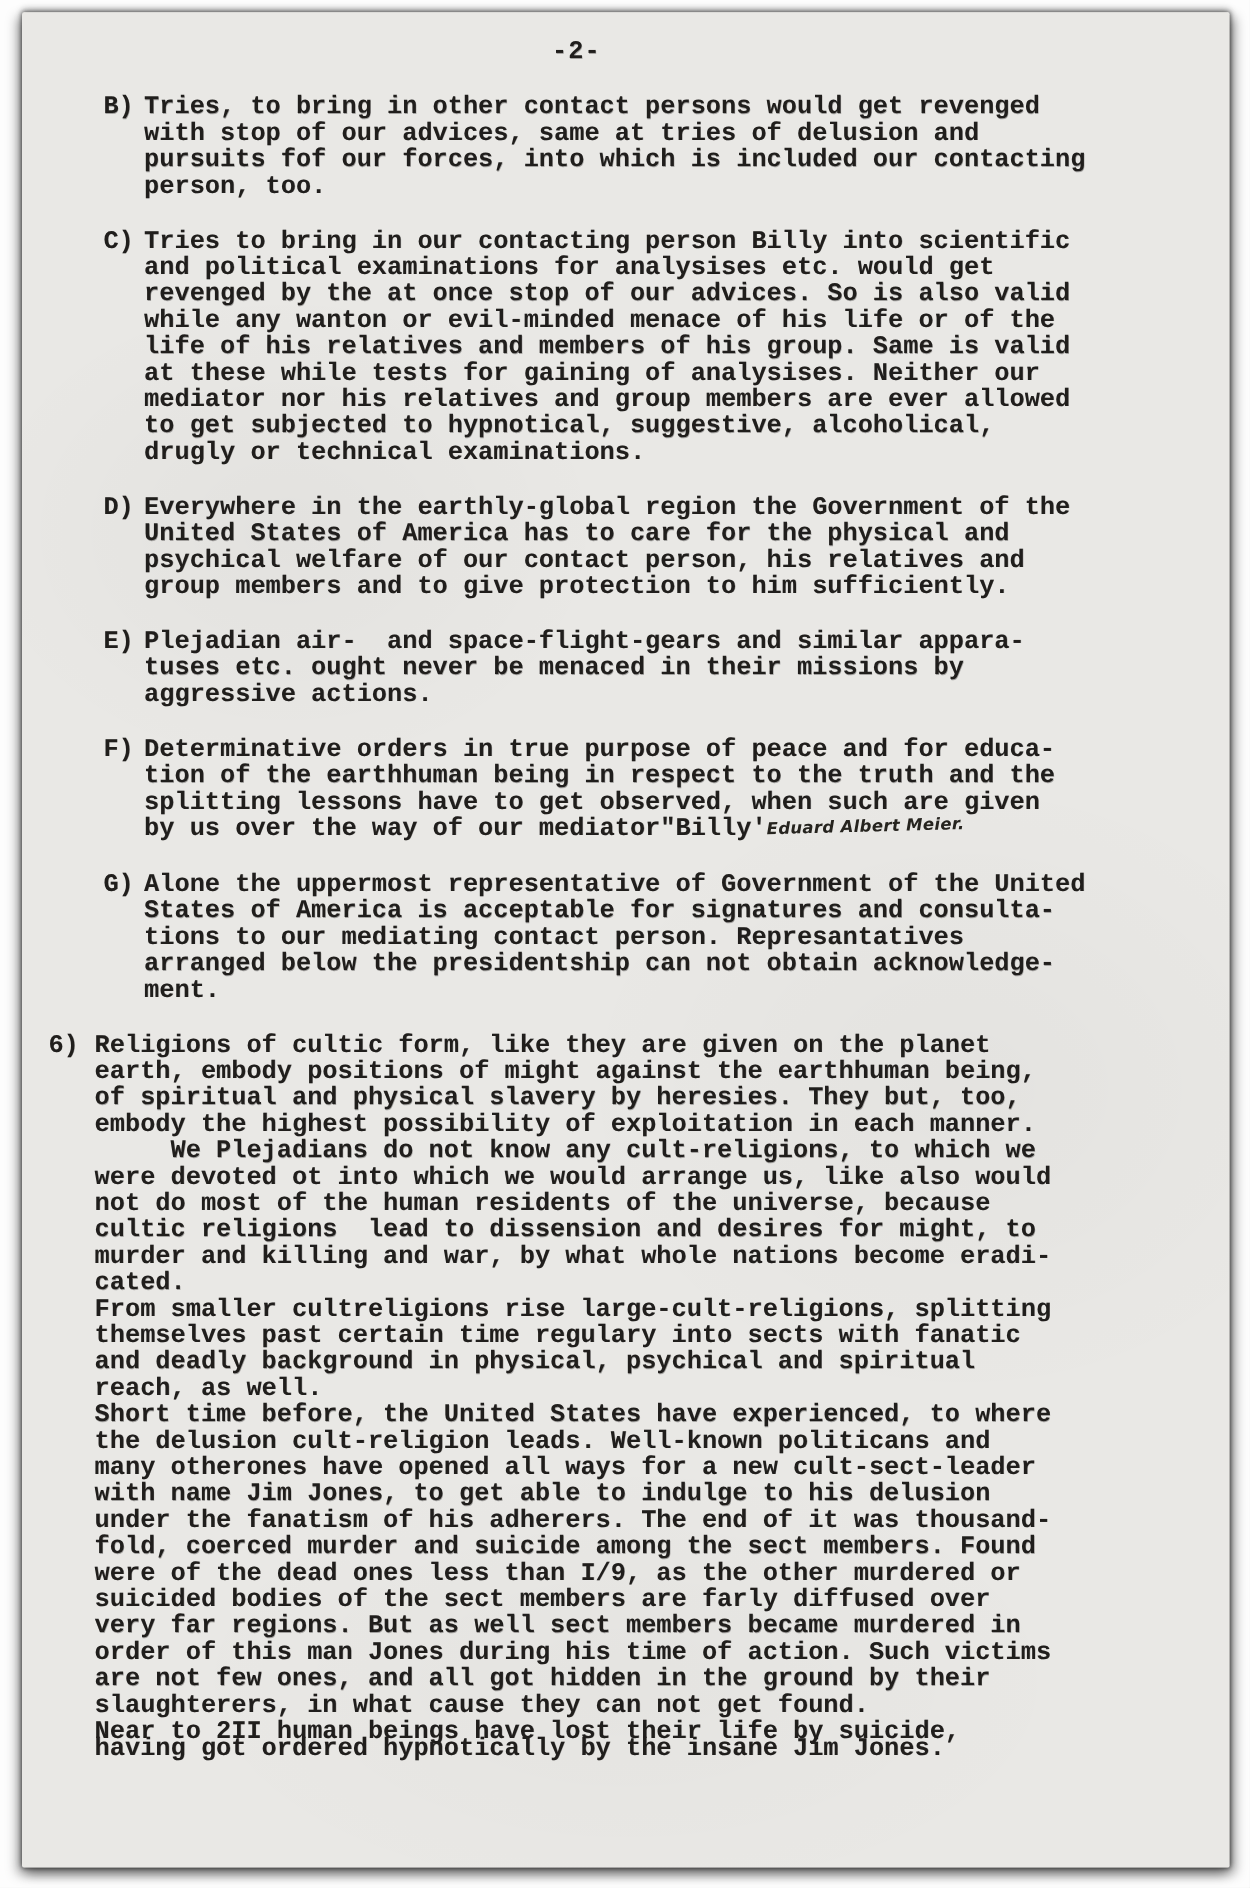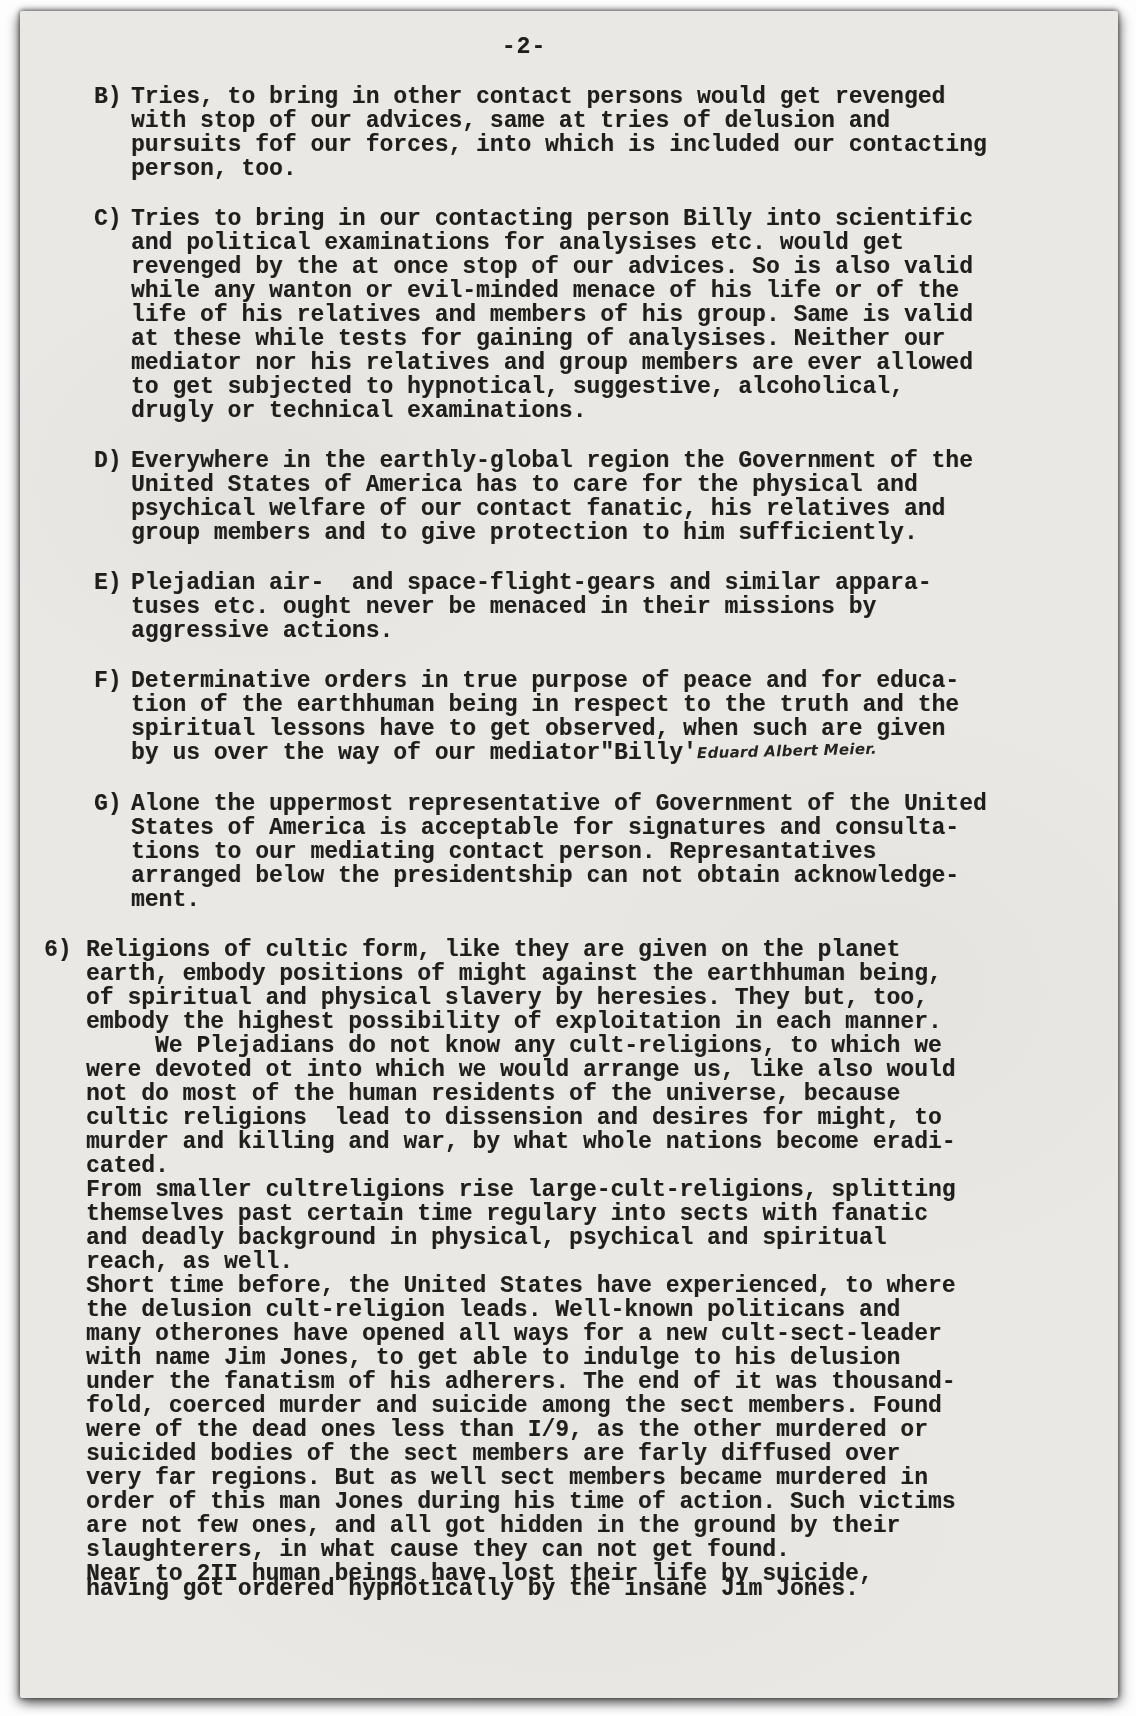--- a/index.html
+++ b/index.html
@@ -106,36 +106,36 @@
 at these while tests for gaining of analysises. Neither our
 mediator nor his relatives and group members are ever allowed
 to get subjected to hypnotical, suggestive, alcoholical,
 drugly or technical examinations.</div>
     </div>
 
     <div class="item">
       <span class="label">D)</span>
       <div class="body">Everywhere in the earthly-global region the Government of the
 United States of America has to care for the physical and
-psychical welfare of our contact fanatic, his relatives and
+psychical welfare of our contact person, his relatives and
 group members and to give protection to him sufficiently.</div>
     </div>
 
     <div class="item">
       <span class="label">E)</span>
       <div class="body">Plejadian air-  and space-flight-gears and similar appara-
 tuses etc. ought never be menaced in their missions by
 aggressive actions.</div>
     </div>
 
     <div class="item">
       <span class="label">F)</span>
       <div class="body"><span>Determinative orders in true purpose of peace and for educa-
 tion of the earthhuman being in respect to the truth and the
-spiritual lessons have to get observed, when such are given
+splitting lessons have to get observed, when such are given
 by us over the way of our mediator"Billy'</span><span class="handwriting">Eduard Albert Meier.</span></div>
     </div>
 
     <div class="item">
       <span class="label">G)</span>
       <div class="body">Alone the uppermost representative of Government of the United
 States of America is acceptable for signatures and consulta-
 tions to our mediating contact person. Represantatives
 arranged below the presidentship can not obtain acknowledge-
 ment.</div>

